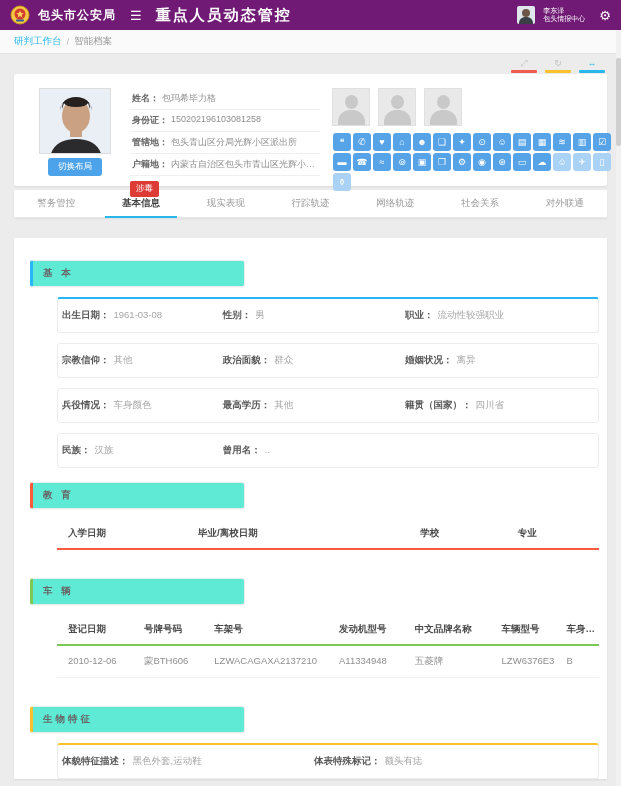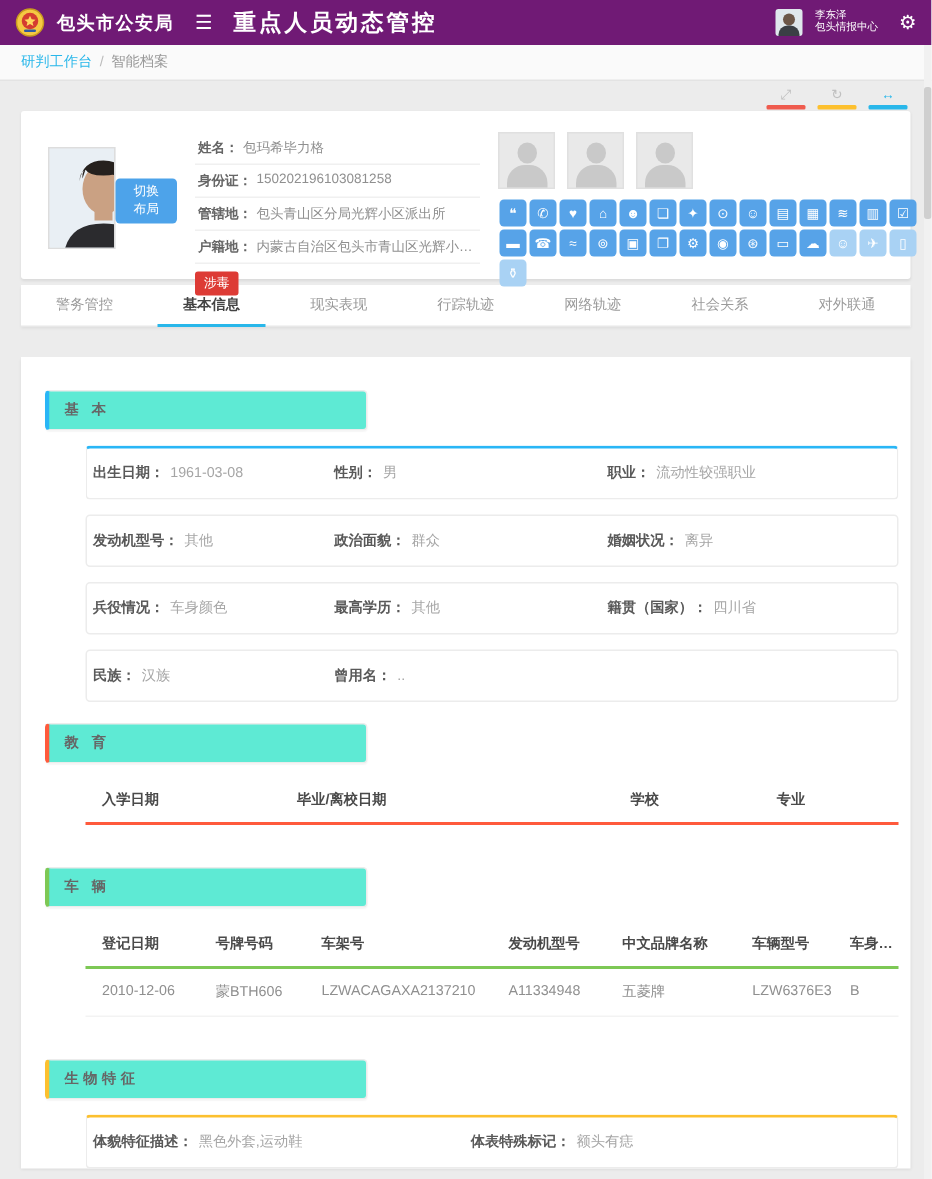--- a/index.html
+++ b/index.html
@@ -29,21 +29,21 @@
   .panel-controls{display:flex;justify-content:flex-end;gap:8px;padding:5px 16px 0 0;height:20px}
   .pc{display:flex;flex-direction:column;align-items:center;cursor:pointer}
   .pc .g{font-size:9px;color:#c0c0c0;line-height:9px}
   .pc.blue .g{color:#29b7ea}
   .pc .bar{width:26px;height:3px;margin-top:2px;border-radius:1px}
   .bar-red{background:#ef5b4e}.bar-yellow{background:#fdc02e}.bar-blue{background:#29b7ea}
 
   
   .card{background:#fff;margin:0 14px;border-radius:2px;box-shadow:0 1px 2px rgba(0,0,0,.08)}
   .profile-card{display:flex;padding:14px 12px 10px 18px;height:112px}
-  .photo-col{width:86px;flex:0 0 auto;display:flex;flex-direction:row;align-items:center}
+  .photo-col{width:86px;flex:0 0 auto;display:flex;flex-direction:column;align-items:center}
   .photo{width:72px;height:68px;border:1px solid #ddd;background:#e9eff4;overflow:hidden}
   .switch-btn{margin-top:4px;background:#4da3ea;color:#fff;border:none;font-size:8.5px;padding:3px 10px;border-radius:3px;cursor:pointer}
   .fields-col{width:190px;flex:0 0 auto;margin-left:12px;font-size:9px}
   .field-row{border-bottom:1px solid #f0f0f0;padding:4px 0 4px 2px;display:flex;white-space:nowrap;overflow:hidden}
   .field-row .lb{color:#666;font-weight:bold;flex:0 0 auto}
   .field-row .vl{color:#8f8f8f;margin-left:3px;overflow:hidden;text-overflow:ellipsis}
   .tag-red{display:inline-block;background:#dd3b35;color:#fff;font-size:8.5px;padding:2px 6px;border-radius:2px;margin-top:5px}
   .right-col{margin-left:12px;flex:1}
   .avatars{display:flex;gap:8px;margin-bottom:6px}
   .ph-avatar{width:38px;height:38px;background:#e9e9e9;border:1px solid #e0e0e0;position:relative;overflow:hidden;cursor:pointer}
@@ -228,21 +228,21 @@
 
 <div class="main-card">
 
   <div class="sec-h b">基 本</div>
   <div class="info-row top-blue">
     <span class="cell c30"><span class="lb">出生日期：</span><span class="vl">1961-03-08</span></span>
     <span class="cell c34"><span class="lb">性别：</span><span class="vl">男</span></span>
     <span class="cell c36"><span class="lb">职业：</span><span class="vl">流动性较强职业</span></span>
   </div>
   <div class="info-row">
-    <span class="cell c30"><span class="lb">发动机型号：</span><span class="vl">其他</span></span>
+    <span class="cell c30"><span class="lb">宗教信仰：</span><span class="vl">其他</span></span>
     <span class="cell c34"><span class="lb">政治面貌：</span><span class="vl">群众</span></span>
     <span class="cell c36"><span class="lb">婚姻状况：</span><span class="vl">离异</span></span>
   </div>
   <div class="info-row">
     <span class="cell c30"><span class="lb">兵役情况：</span><span class="vl">车身颜色</span></span>
     <span class="cell c34"><span class="lb">最高学历：</span><span class="vl">其他</span></span>
     <span class="cell c36"><span class="lb">籍贯（国家）：</span><span class="vl">四川省</span></span>
   </div>
   <div class="info-row">
     <span class="cell c30"><span class="lb">民族：</span><span class="vl">汉族</span></span>

